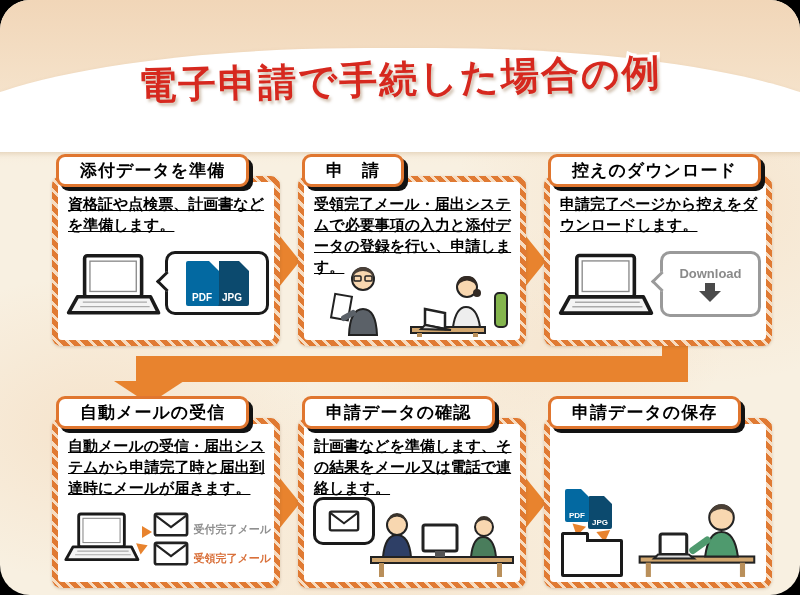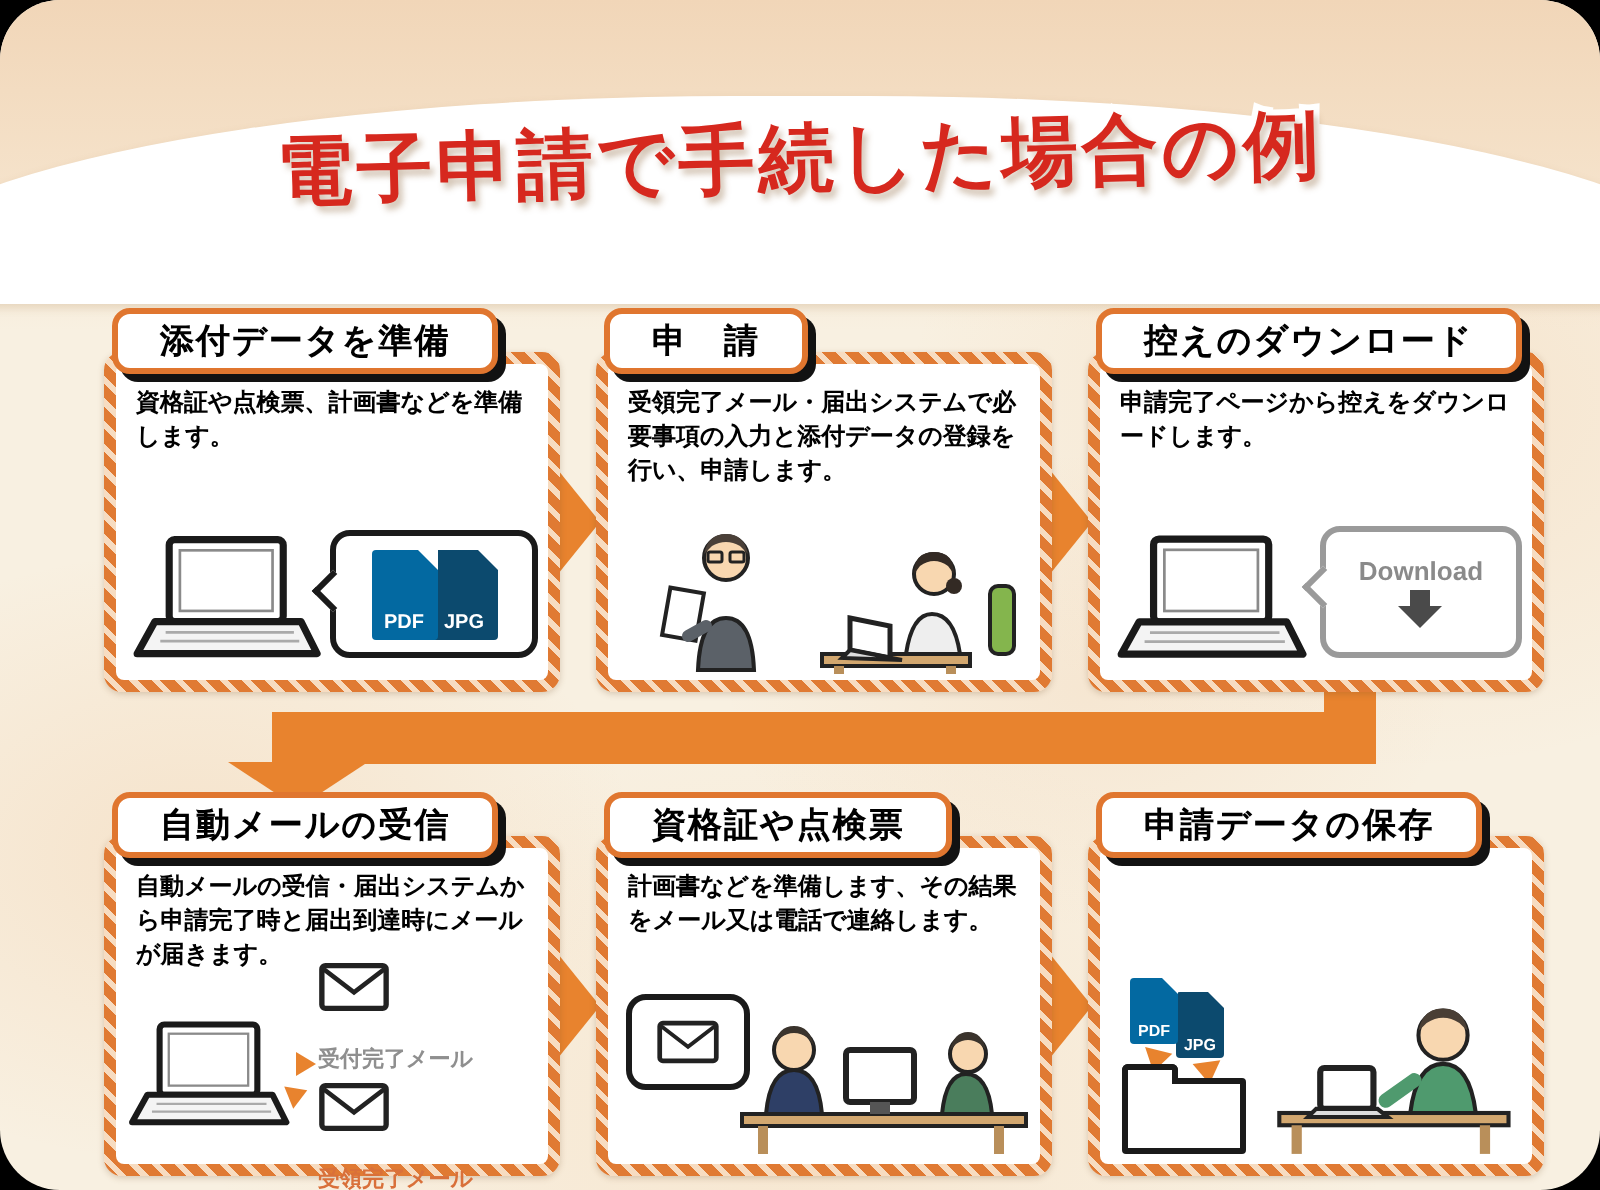--- a/index.html
+++ b/index.html
@@ -39,21 +39,21 @@
     background:repeating-linear-gradient(45deg,#e07a33 0 5px,#f7dcc1 5px 8px);
     box-shadow:0 1px 3px rgba(120,80,40,.25);
   }
   .box-inner{position:relative;width:100%;height:100%;background:#fff;border-radius:4px;}
   .head{
     position:absolute;top:-22px;left:4px;z-index:4;background:#fff;
     border:3px solid #e0762f;border-radius:9px;padding:2px 21px;
     font-size:17px;font-weight:bold;color:#000;letter-spacing:1px;white-space:nowrap;
     box-shadow:4px 4px 0 #121212;
   }
-  .body-text{padding:11px 8px 0 10px;font-size:12px;line-height:1.4;color:#000;font-weight:600;}
+  .body-text{padding:11px 8px 0 10px;font-size:15px;line-height:1.4;color:#000;font-weight:600;text-decoration:underline;}
   .art{position:absolute;left:3px;right:3px;bottom:3px;}
   #box1{left:52px;top:176px;} #box2{left:298px;top:176px;} #box3{left:544px;top:176px;}
   #box4{left:52px;top:418px;} #box5{left:298px;top:418px;} #box6{left:544px;top:418px;}
   
   .arrow-right{position:absolute;width:0;height:0;z-index:1;
     border-top:26px solid transparent;border-bottom:26px solid transparent;border-left:21px solid #e8832e;}
   #arrow-1{left:279px;top:235px;} #arrow-2{left:525px;top:235px;}
   #arrow-3{left:279px;top:477px;} #arrow-4{left:525px;top:477px;}
   .conn-bar{position:absolute;left:136px;top:356px;width:552px;height:26px;background:#e8832e;z-index:1;}
   .conn-stub{position:absolute;left:662px;top:344px;width:26px;height:14px;background:#e8832e;z-index:1;}
@@ -67,26 +67,26 @@
   .bubble.gray{border-color:#9a9a9a;}
   .bubble.gray.tail-left::before{border-left-color:#9a9a9a;border-bottom-color:#9a9a9a;}
   .file{width:33px;height:42px;border-radius:2px;position:relative;display:flex;align-items:flex-end;
     justify-content:center;padding-bottom:3px;color:#fff;font-size:10px;font-weight:bold;}
   .file::before{content:"";position:absolute;top:0;right:0;width:0;height:0;
     border-top:10px solid #fff;border-left:10px solid transparent;}
   .file.pdf{background:#0369a1;z-index:2;}
   .file.jpg{background:#0c4a6e;margin-left:-3px;}
   .file-sm{width:24px;height:31px;font-size:8px;padding-bottom:2px;}
   .file-sm::before{border-top-width:8px;border-left-width:8px;}
-  .art-row{display:flex;align-items:flex-end;}
+  .art-row{display:flex;}
   .dl-label{color:#8a8a8a;font-size:13px;font-weight:bold;}
   .dl-stem{width:10px;height:8px;background:#4a4a4a;margin:2px auto 0;}
   .dl-tri{width:0;height:0;margin:0 auto;border-left:11px solid transparent;
     border-right:11px solid transparent;border-top:11px solid #4a4a4a;}
-  .mailrow{display:flex;align-items:flex-start;gap:16px;margin:4px 0;flex-direction:column;}
+  .mailrow{display:flex;align-items:flex-end;gap:4px;margin:4px 0;}
   .mail-label-1{font-size:11px;font-weight:bold;color:#8f8f8f;white-space:nowrap;}
   .mail-label-2{font-size:11px;font-weight:bold;color:#d9703a;white-space:nowrap;}
   .spark{width:0;height:0;border-top:6px solid transparent;border-bottom:6px solid transparent;
     border-left:10px solid #e8832e;margin:3px 0;}
   .spark.s2{transform:rotate(-22deg);margin-left:-4px;}
   .folder{position:absolute;left:8px;bottom:2px;width:56px;height:32px;background:#fff;
     border:3px solid #1a1a1a;border-radius:2px;}
   .folder::before{content:"";position:absolute;top:-10px;left:-3px;width:22px;height:7px;background:#fff;
     border:3px solid #1a1a1a;border-bottom:none;border-radius:3px 3px 0 0;}
   .mini-arrow{position:absolute;width:0;height:0;border-left:7px solid transparent;
@@ -215,21 +215,21 @@
               <path d="M3 4 L20 17 L37 4" fill="none" stroke="#222" stroke-width="2.5"></path>
             </svg>
             <span class="mail-label-2">受領完了メール</span>
           </div>
         </div>
       </div>
     </div>
   </div>
 
   <div class="box" id="box5">
-    <div class="head">資格証や点検票</div>
+    <div class="head">申請データの確認</div>
     <div class="box-inner">
       <div class="body-text">計画書などを準備します、その結果をメール又は電話で連絡します。</div>
       <div class="art" style="height:82px;">
         <div class="bubble" style="position:absolute;left:6px;top:0;width:56px;height:42px;">
           <svg width="32" height="22" viewBox="0 0 40 28">
             <rect x="2" y="2" width="36" height="24" rx="2" fill="#fff" stroke="#222" stroke-width="3"></rect>
             <path d="M3 4 L20 17 L37 4" fill="none" stroke="#222" stroke-width="2.5"></path>
           </svg>
         </div>
         <svg width="150" height="80" viewBox="0 0 150 80" style="position:absolute;right:0;bottom:0;">

